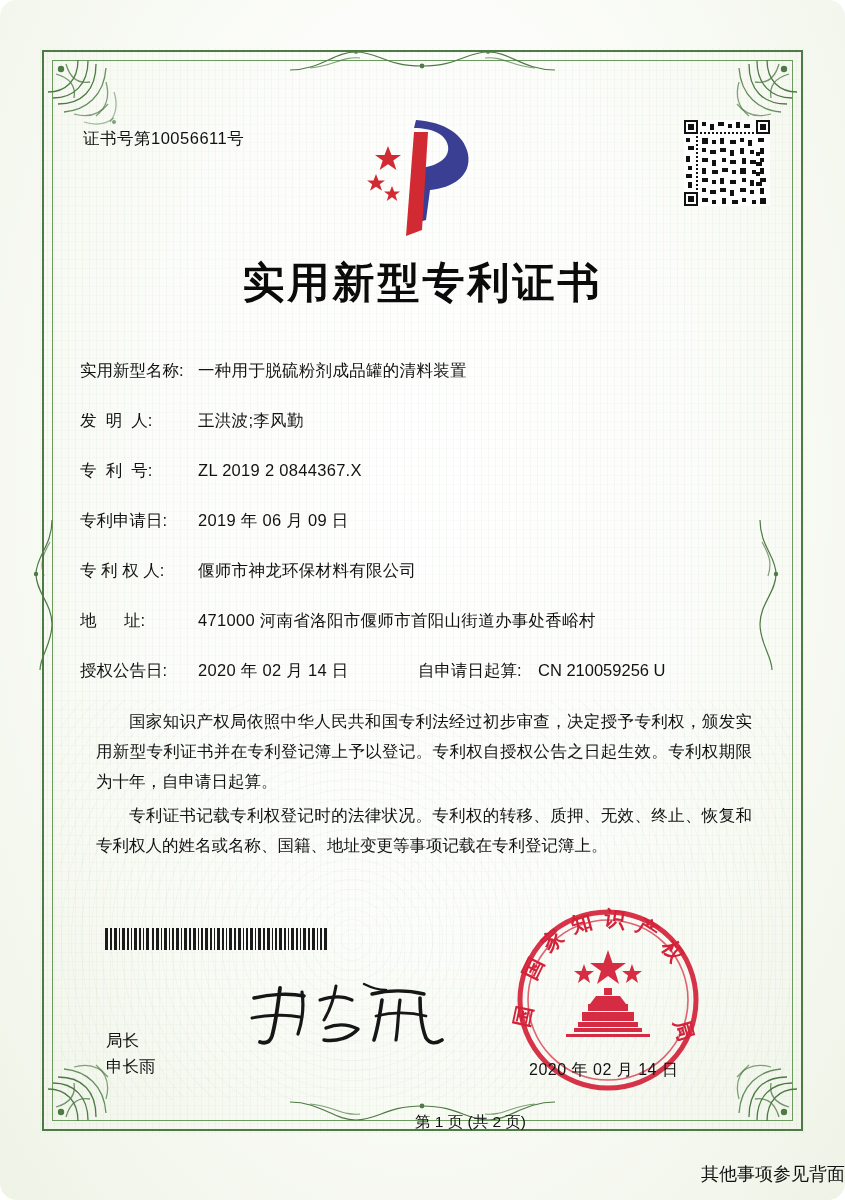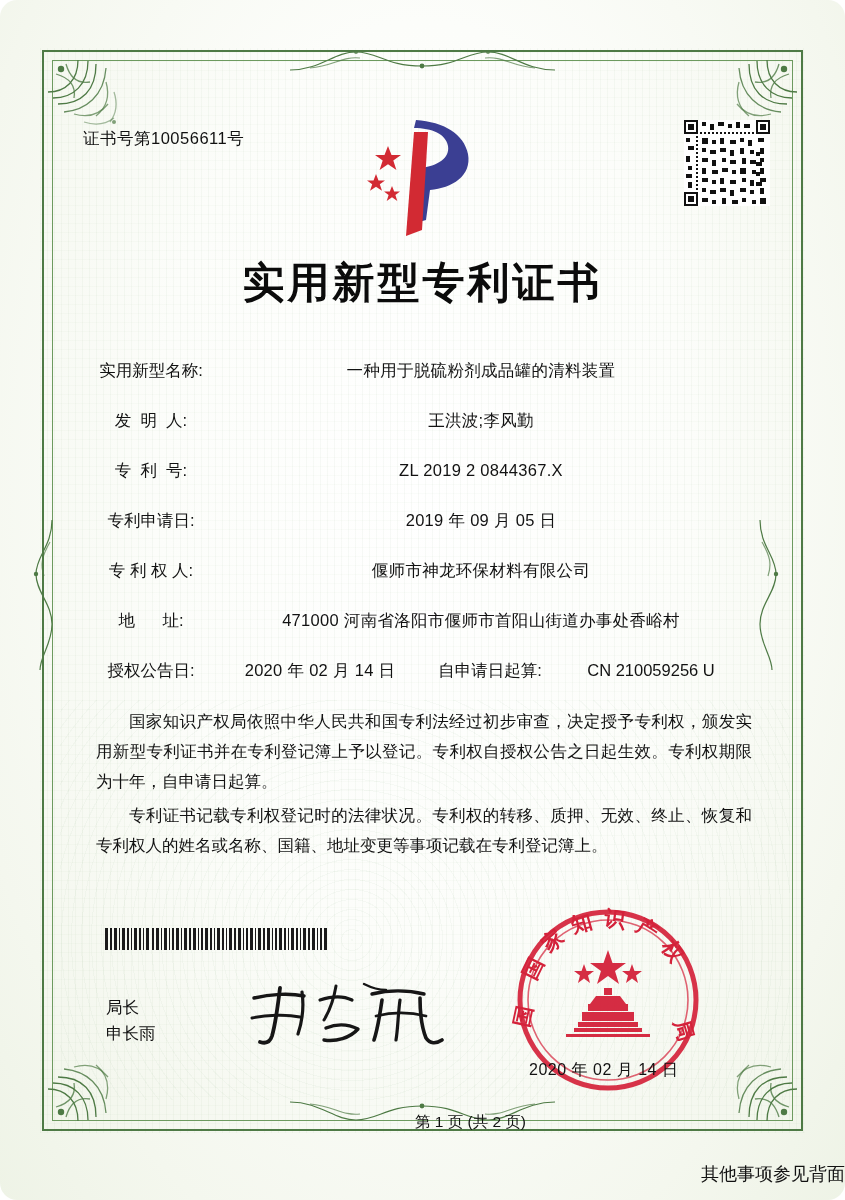--- a/index.html
+++ b/index.html
@@ -117,23 +117,22 @@
     font-size: 42px;
     font-weight: bold;
     letter-spacing: 3px;
     color: #0b0b0b;
     font-family: "DejaVu Sans", "Liberation Sans", sans-serif;
   }
 
   
   .fields {
     position: absolute;
-    left: 92px; top: 360px;
+    left: 80px; top: 360px;
     width: 660px;
-    text-align: center;
   }
   .field {
     display: flex;
     align-items: baseline;
     height: 50px;
     font-size: 16.5px;
     color: #121212;
     font-family: "Liberation Sans", sans-serif;
   }
   .f-label {
@@ -171,25 +170,25 @@
   .barcode {
     position: absolute;
     left: 105px; top: 928px;
     width: 222px; height: 22px;
   }
   .barcode svg { display: block; }
 
   
   .director {
     position: absolute;
-    left: 106px; top: 996px;
+    left: 106px; top: 1028px;
     font-size: 16.5px;
     line-height: 26px;
     color: #121212;
-    font-family: Liberation Mono, monospace;
+    font-family: Liberation Serif, serif;
   }
   .signature {
     position: absolute;
     left: 240px; top: 980px;
     width: 215px; height: 70px;
   }
   .signature svg { display:block; }
 
   
   .seal {
@@ -390,21 +389,21 @@
     <div class="field">
       <span class="f-label">发  明  人:</span>
       <span class="f-val">王洪波;李风勤</span>
     </div>
     <div class="field">
       <span class="f-label">专  利  号:</span>
       <span class="f-val">ZL 2019 2 0844367.X</span>
     </div>
     <div class="field">
       <span class="f-label">专利申请日:</span>
-      <span class="f-val">2019 年 09 月 05 日</span>
+      <span class="f-val">2019 年 06 月 09 日</span>
     </div>
     <div class="field">
       <span class="f-label">专 利 权 人:</span>
       <span class="f-val">偃师市神龙环保材料有限公司</span>
     </div>
     <div class="field">
       <span class="f-label">地      址:</span>
       <span class="f-val">471000 河南省洛阳市偃师市首阳山街道办事处香峪村</span>
     </div>
     <div class="field two">

